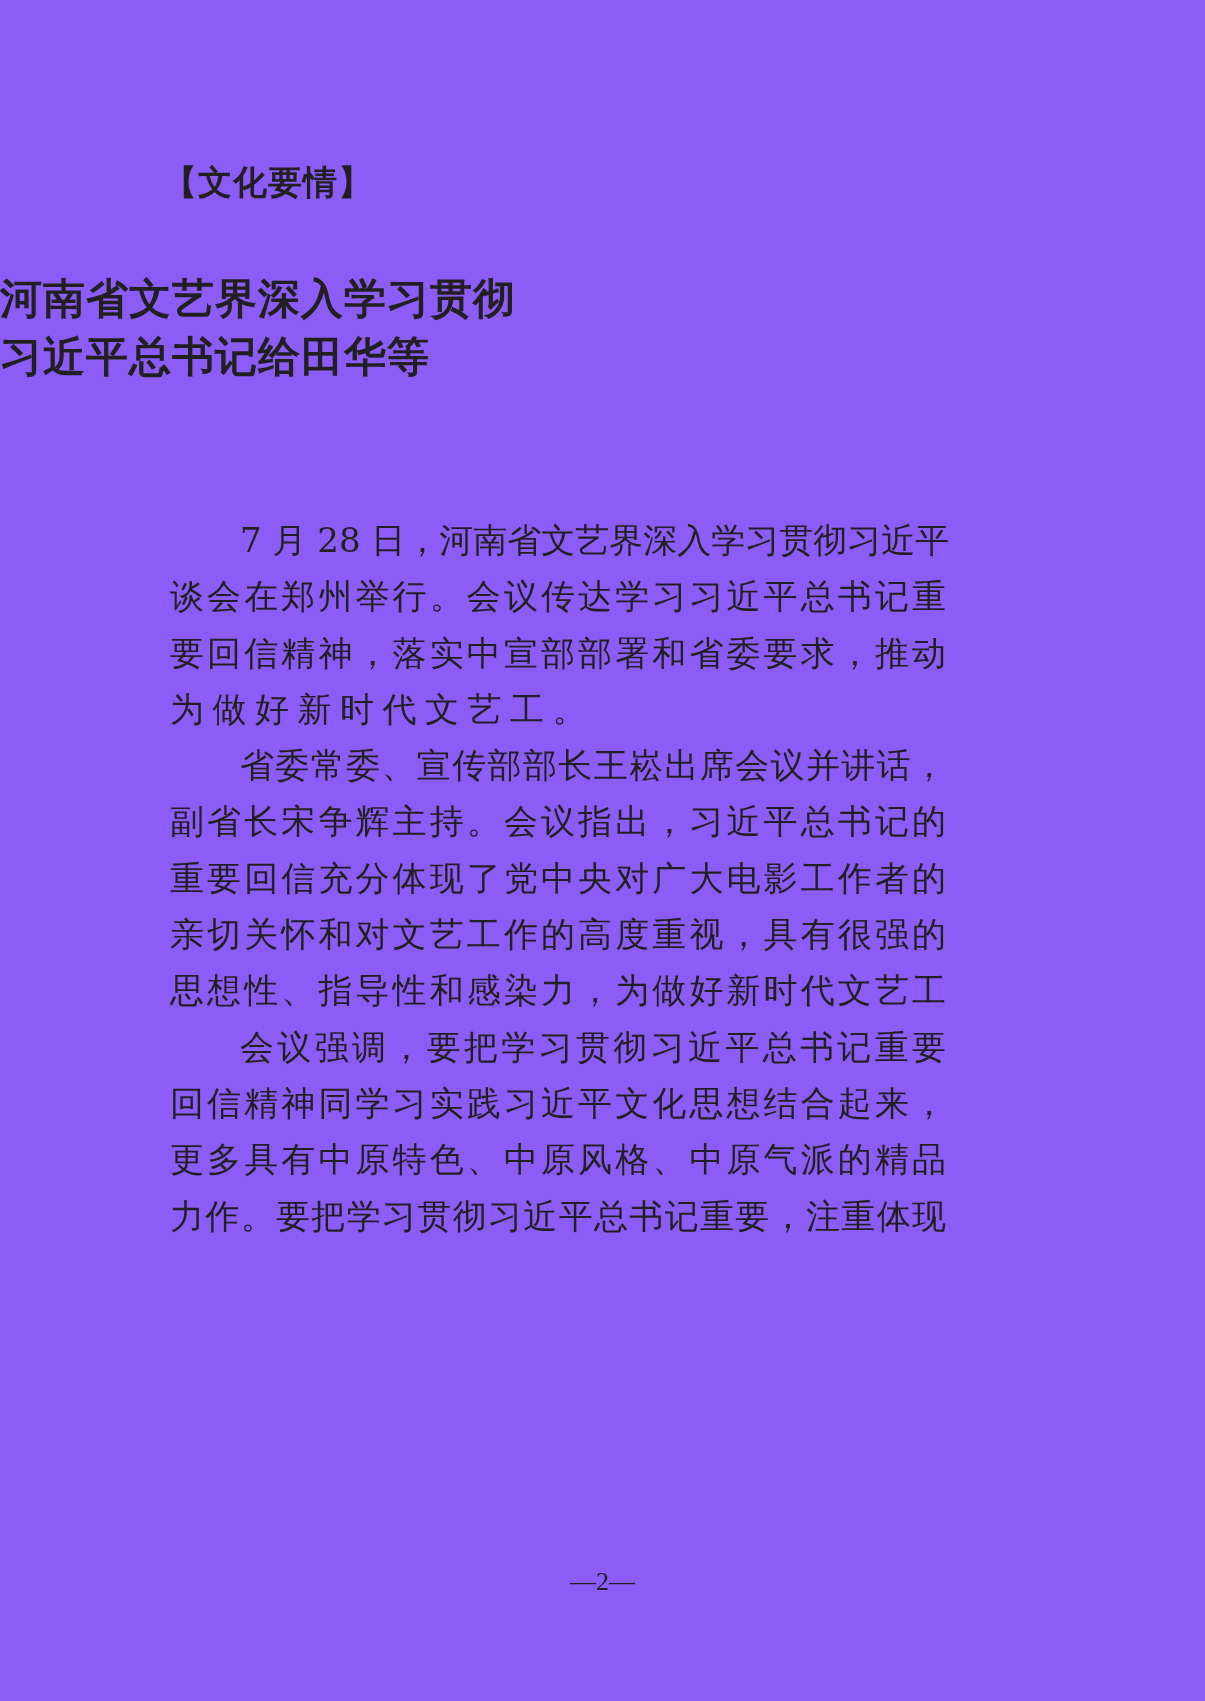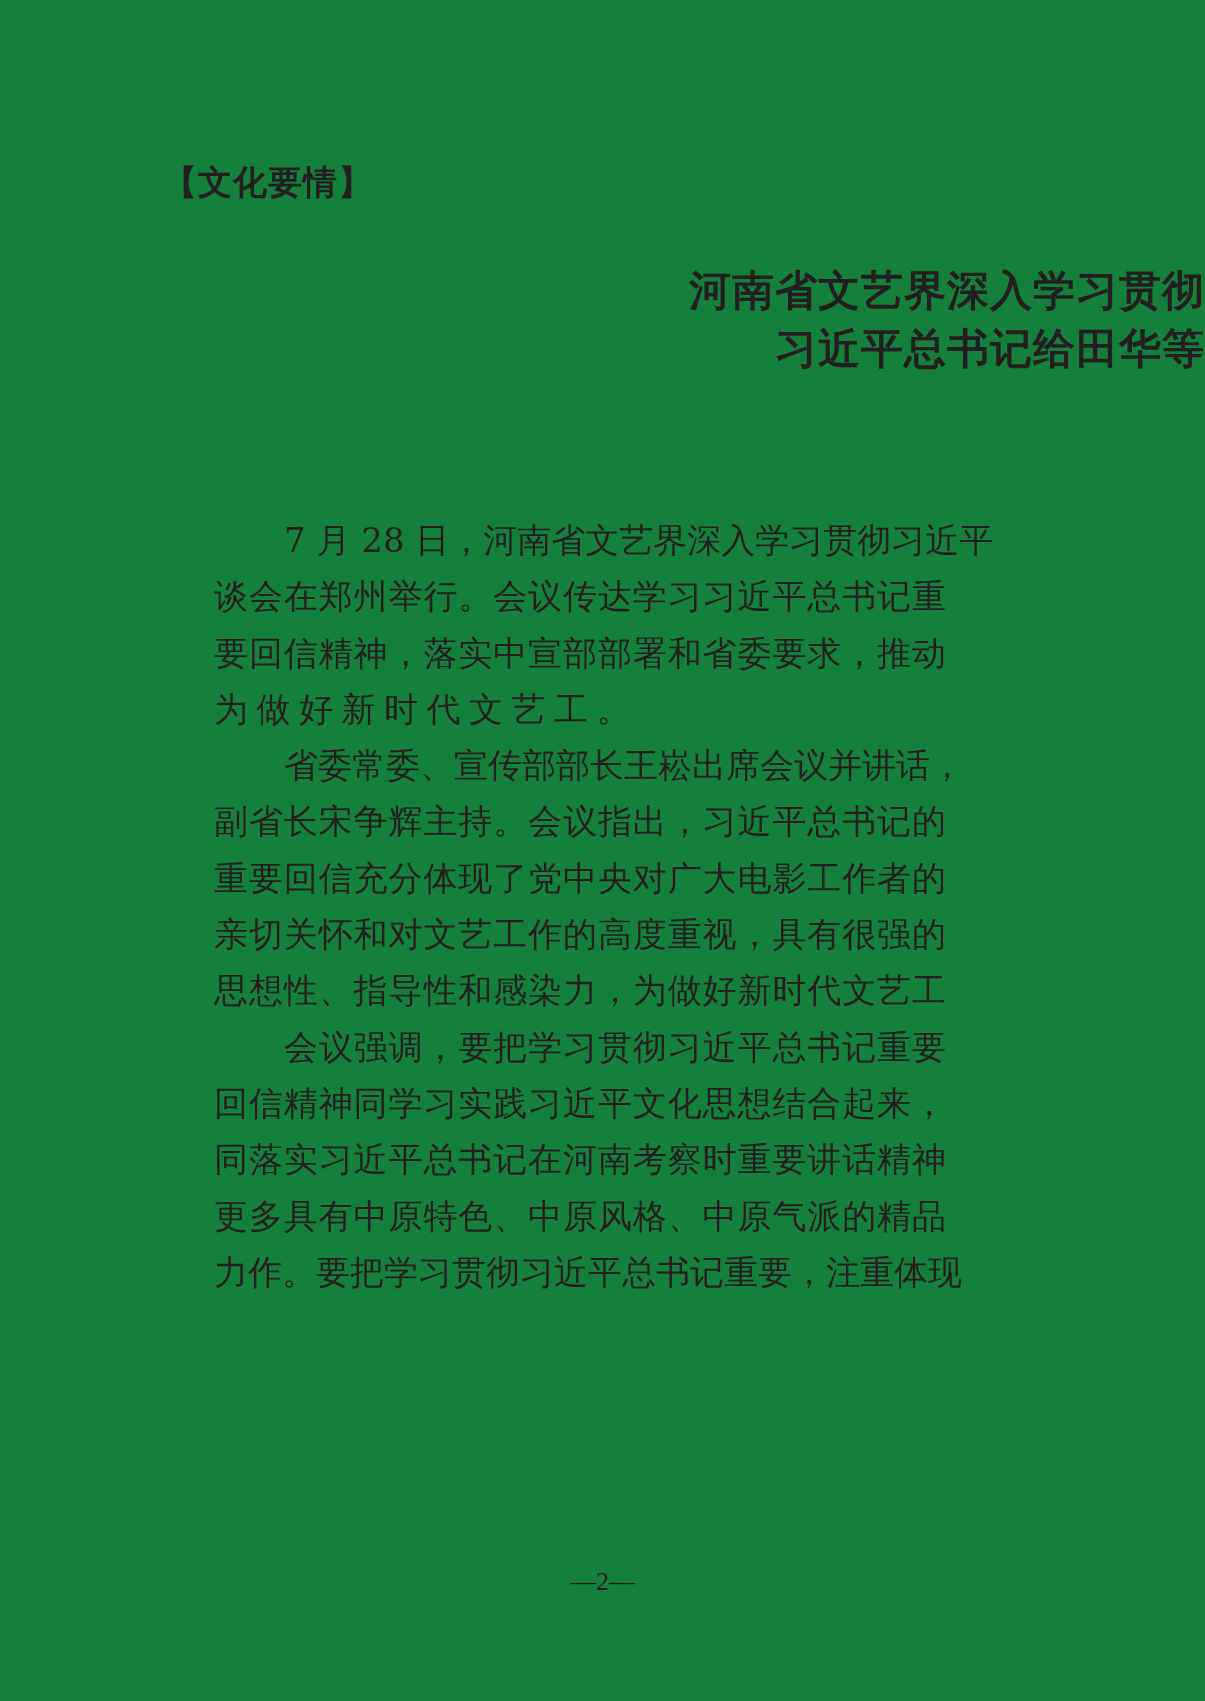--- a/index.html
+++ b/index.html
@@ -12,40 +12,40 @@
       height: 1701px;
       position: relative;
       overflow: hidden;
       color: #231f20;
     }
     .page {
       position: absolute;
       left: 0; top: 0;
       width: 1205px;
       height: 1701px;
-      background: #15803d;
+      background: #8b5cf6;
     }
     .section-tag {
       position: absolute;
       left: 163px;
       top: 160px;
       font-family: "DejaVu Sans", "Liberation Sans", sans-serif;
       font-weight: bold;
       font-size: 34px;
       line-height: 44px;
       letter-spacing: 1px;
       color: #231f20;
       white-space: nowrap;
     }
     .title {
       position: absolute;
       left: 0;
       width: 1205px;
-      top: 262px;
-      text-align: right;
+      top: 270px;
+      text-align: left;
       font-family: "DejaVu Serif", "Liberation Serif", serif;
       font-weight: bold;
       font-size: 42px;
       color: #231f20;
     }
     .title-line {
       display: block;
       height: 58px;
       line-height: 58px;
       white-space: nowrap;
@@ -61,21 +61,20 @@
       color: #231f20;
     }
     .body-line {
       display: block;
       height: 56.3px;
       line-height: 56px;
       white-space: nowrap;
       text-align: justify;
       text-align-last: justify;
       letter-spacing: 0px;
-      margin-left: 44px;
     }
     .body-line.last {
       text-align-last: left;
       letter-spacing: 8.5px;
     }
     .body-line.indent {
       padding-left: 70px;
     }
     .page-number {
       position: absolute;
@@ -109,20 +108,19 @@
     <span class="body-line last">为做好新时代文艺工。</span>
 
     <span class="body-line indent">省委常委、宣传部部长王崧出席会议并讲话，</span>
     <span class="body-line">副省长宋争辉主持。会议指出，习近平总书记的</span>
     <span class="body-line">重要回信充分体现了党中央对广大电影工作者的</span>
     <span class="body-line">亲切关怀和对文艺工作的高度重视，具有很强的</span>
     <span class="body-line">思想性、指导性和感染力，为做好新时代文艺工</span>
 
     <span class="body-line indent">会议强调，要把学习贯彻习近平总书记重要</span>
     <span class="body-line">回信精神同学习实践习近平文化思想结合起来，</span>
-    <span class="body-line">同落实习近平总书记在河南考察时重要讲话精神</span>
     <span class="body-line">更多具有中原特色、中原风格、中原气派的精品</span>
     <span class="body-line">力作。要把学习贯彻习近平总书记重要，注重体现</span>
   </div>
 
   <div class="page-number">—2—</div>
 
 </div>
 
 </body></html>

